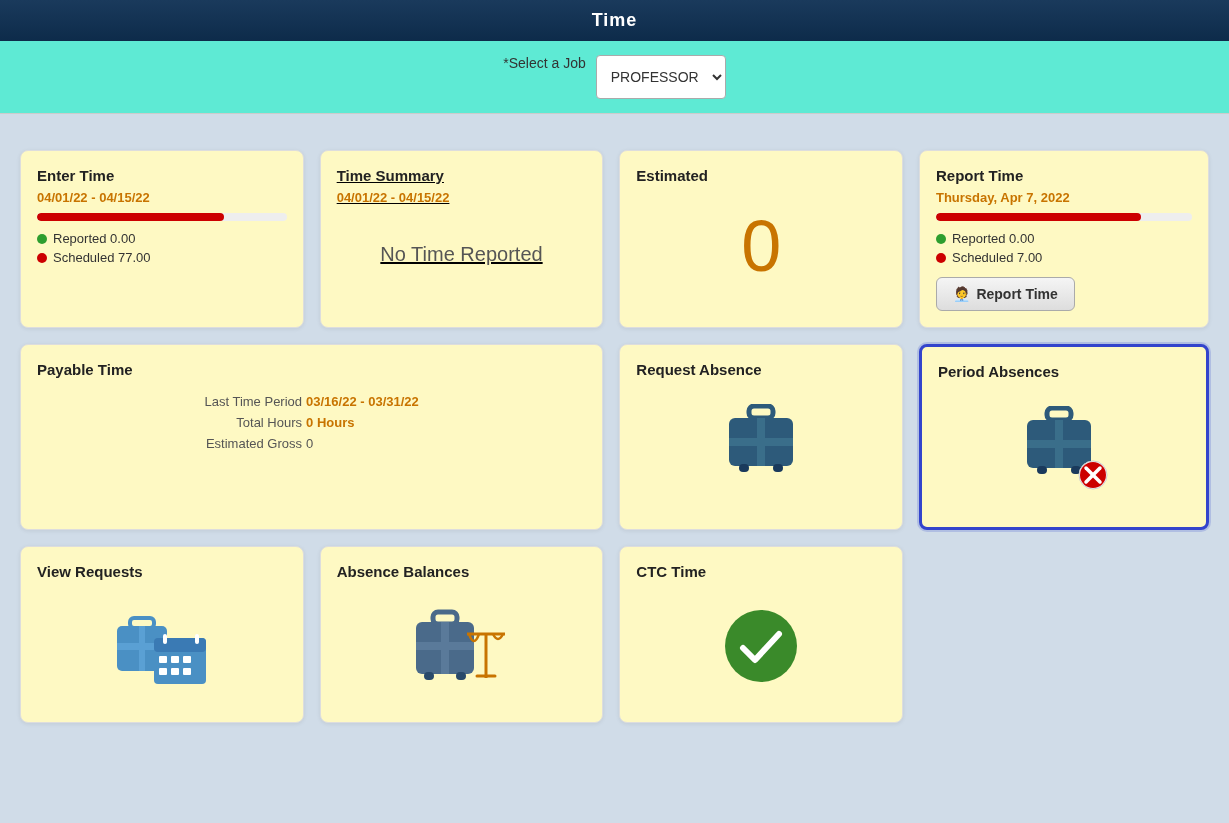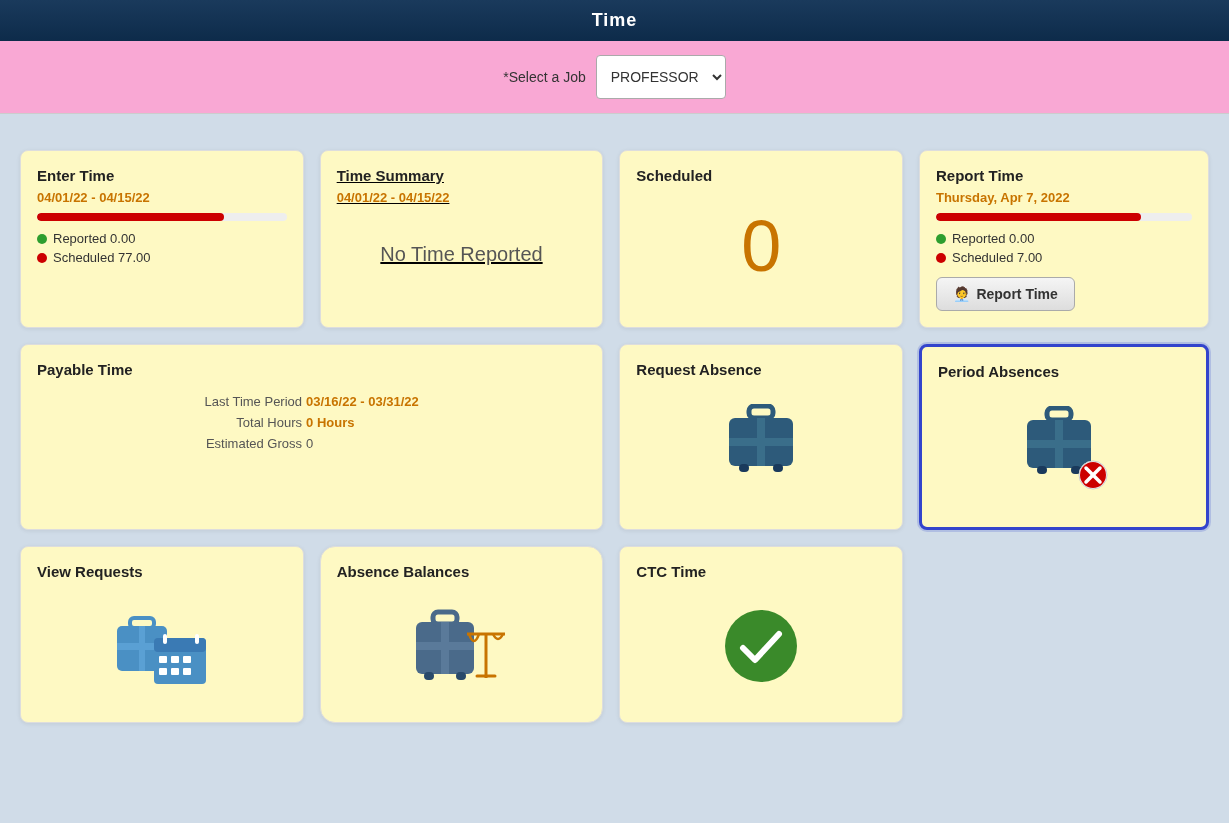--- a/index.html
+++ b/index.html
@@ -16,24 +16,24 @@
       color: white;
       text-align: center;
       padding: 10px 0;
       font-size: 18px;
       font-weight: bold;
       letter-spacing: 1px;
     }
 
     
     .job-bar {
-      background: #f9a8d4;
+      background: #5eead4;
       padding: 14px 20px;
       display: flex;
-      align-items: center;
+      align-items: flex-start;
       justify-content: center;
       gap: 10px;
       border-bottom: 1px solid #ccc;
     }
     .job-label {
       font-size: 14px;
       color: #333;
     }
     .job-select {
       padding: 12px 10px;
@@ -204,21 +204,21 @@
 
     
     .row1-col1 { grid-column: 1; grid-row: 2; }
     .row1-col2 { grid-column: 2; grid-row: 2; text-decoration: underline; }
     .row1-col3 { grid-column: 3; grid-row: 2; }
     .row1-col4 { grid-column: 4; grid-row: 2; }
     .row2-col12 { grid-column: 1 / 3; grid-row: 3; }
     .row2-col3  { grid-column: 3; grid-row: 3; }
     .row2-col4  { grid-column: 4; grid-row: 3; }
     .row3-col1  { grid-column: 1; grid-row: 4; }
-    .row3-col2  { grid-column: 2; grid-row: 4; border-radius: 15px; }
+    .row3-col2  { grid-column: 2; grid-row: 4; }
     .row3-col3  { grid-column: 3; grid-row: 4; }
   </style>
 </head>
 <body>
 
 <div class="top-header">
   <span>Time</span>
 </div>
 
 <div class="job-bar">
@@ -244,21 +244,21 @@
     </div>
   </div>
 
   <div class="card row1-col2">
     <div class="card-title">Time Summary</div>
     <div class="card-date">04/01/22 - 04/15/22</div>
     <div class="no-time-text">No Time Reported</div>
   </div>
 
   <div class="card row1-col3">
-    <div class="card-title">Scheduled</div>
+    <div class="card-title">Estimated</div>
     <div class="exceptions-number">0</div>
   </div>
 
   <div class="card row1-col4">
     <div class="card-title">Report Time</div>
     <div class="card-date">Thursday, Apr 7, 2022</div>
     <div class="progress-bar-wrap">
       <div class="progress-bar-fill" style="width:80%"></div>
     </div>
     <div class="dot-row">

